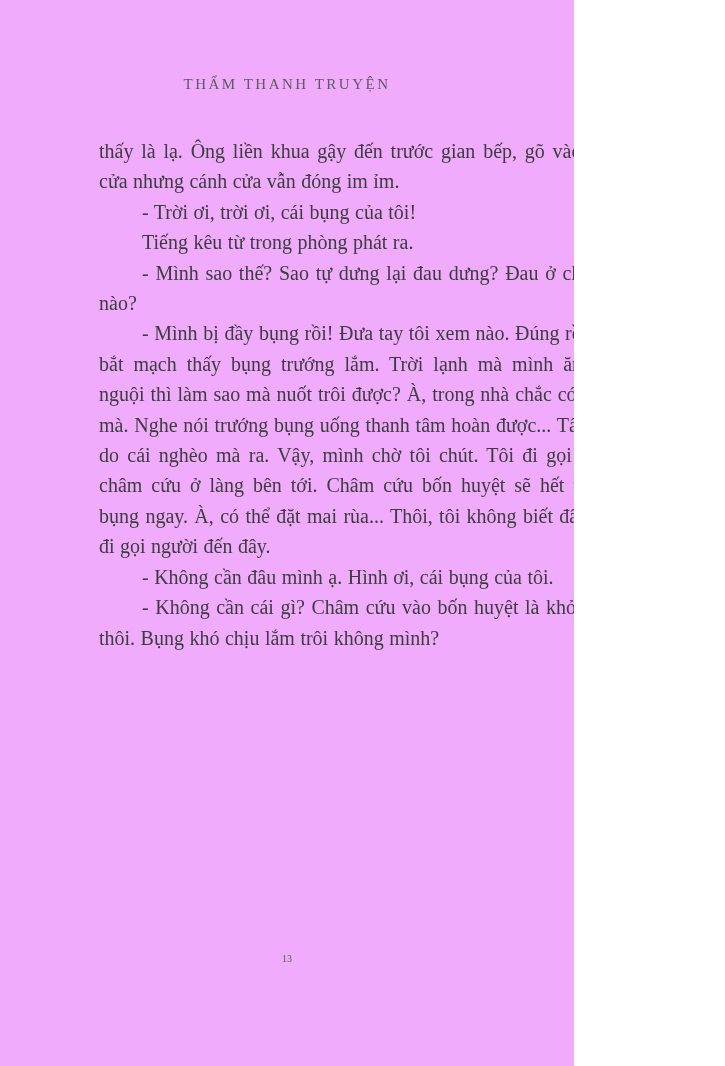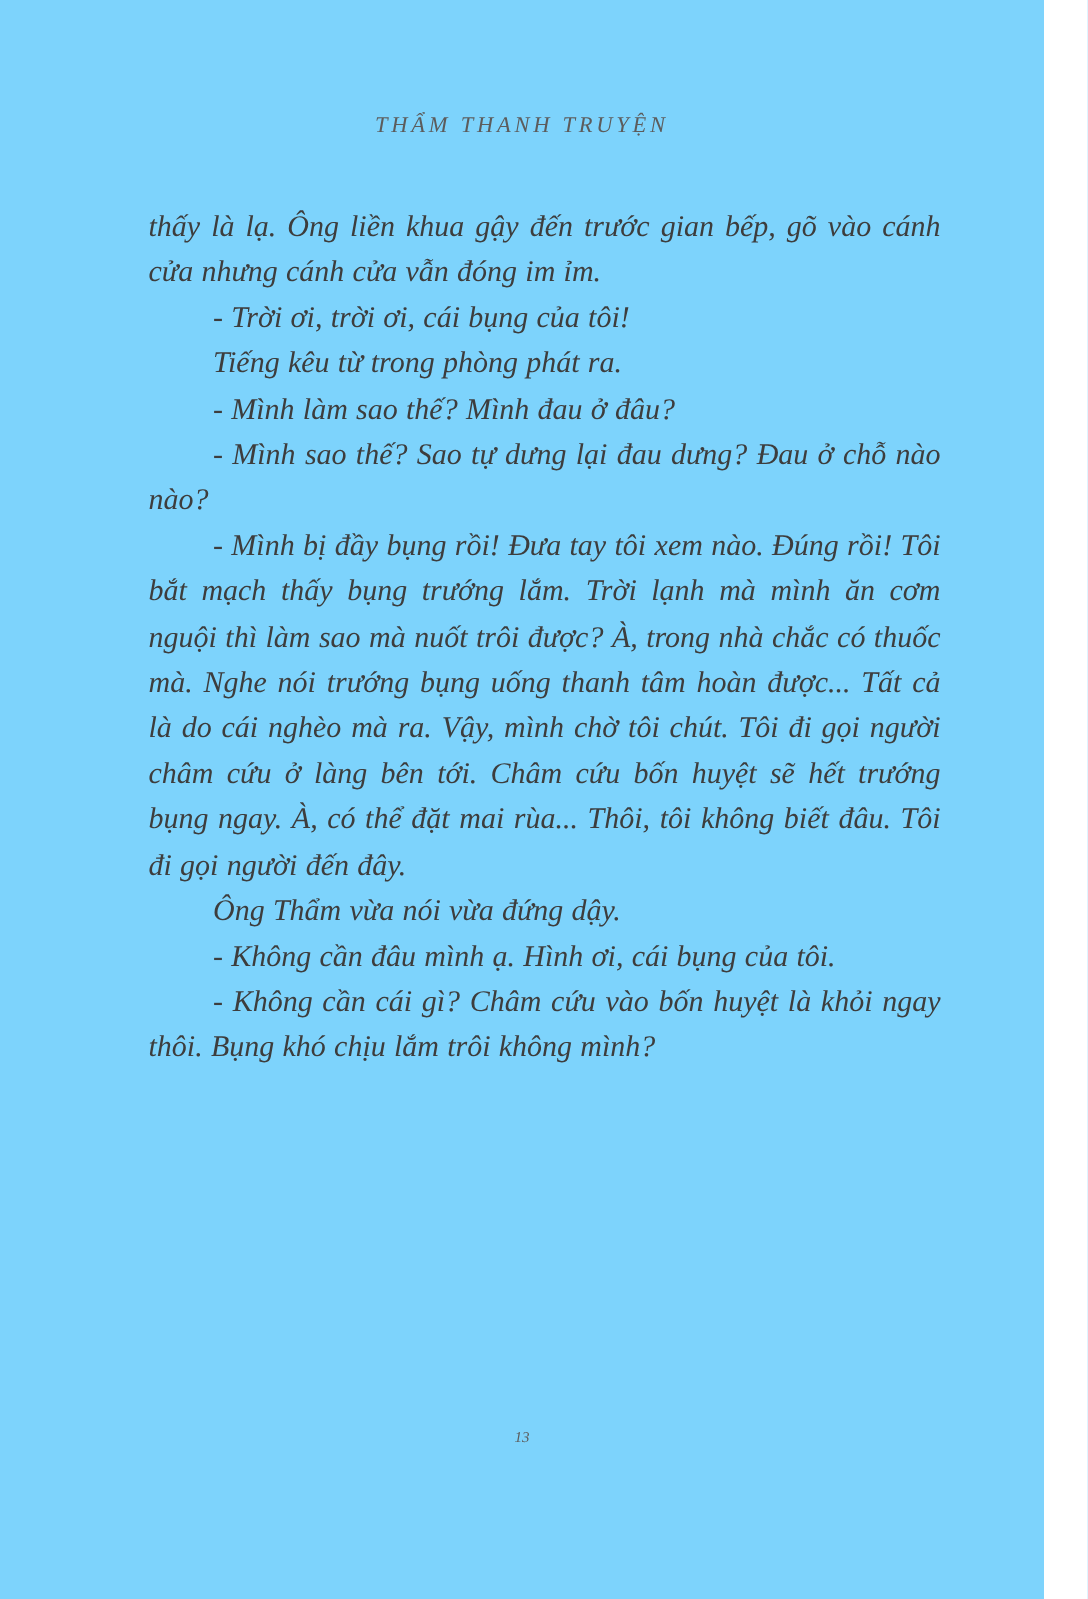--- a/index.html
+++ b/index.html
@@ -2,27 +2,26 @@
 <html><head>
 <meta charset="utf-8">
 <style>
   html, body {
     margin: 0;
     padding: 0;
     background: #ffffff;
   }
   .page {
     position: relative;
-    width: 696px;
+    width: 574px;
     height: 1066px;
-    background: #7dd3fc;
+    background: #f0abfc;
     font-family: "Liberation Serif", "DejaVu Serif", serif;
     color: #3d3d3d;
     overflow: hidden;
-    font-style: italic;
   }
   .running-header {
     position: absolute;
     top: 76px;
     left: 0;
     width: 100%;
     text-align: center;
     font-size: 15px;
     letter-spacing: 2.5px;
     color: #5c5c5c;
@@ -59,22 +58,20 @@
 </head>
 <body>
 
 <div class="page">
   <div class="running-header">THẨM THANH TRUYỆN</div>
 
   <div class="body-text">
       <p class="para">thấy là lạ. Ông liền khua gậy đến trước gian bếp, gõ vào cánh cửa nhưng cánh cửa vẫn đóng im ỉm.</p>
       <p class="para indent">- Trời ơi, trời ơi, cái bụng của tôi!</p>
       <p class="para indent">Tiếng kêu từ trong phòng phát ra.</p>
-      <p class="para indent">- Mình làm sao thế? Mình đau ở đâu?</p>
       <p class="para indent">- Mình sao thế? Sao tự dưng lại đau dưng? Đau ở chỗ nào nào?</p>
       <p class="para indent">- Mình bị đầy bụng rồi! Đưa tay tôi xem nào. Đúng rồi! Tôi bắt mạch thấy bụng trướng lắm. Trời lạnh mà mình ăn cơm nguội thì làm sao mà nuốt trôi được? À, trong nhà chắc có thuốc mà. Nghe nói trướng bụng uống thanh tâm hoàn được... Tất cả là do cái nghèo mà ra. Vậy, mình chờ tôi chút. Tôi đi gọi người châm cứu ở làng bên tới. Châm cứu bốn huyệt sẽ hết trướng bụng ngay. À, có thể đặt mai rùa... Thôi, tôi không biết đâu. Tôi đi gọi người đến đây.</p>
-      <p class="para indent">Ông Thẩm vừa nói vừa đứng dậy.</p>
       <p class="para indent">- Không cần đâu mình ạ. Hình ơi, cái bụng của tôi.</p>
       <p class="para indent">- Không cần cái gì? Châm cứu vào bốn huyệt là khỏi ngay thôi. Bụng khó chịu lắm trôi không mình?</p>
     </div>
 
   <div class="page-number">13</div>
 </div>
 
 </body></html>

